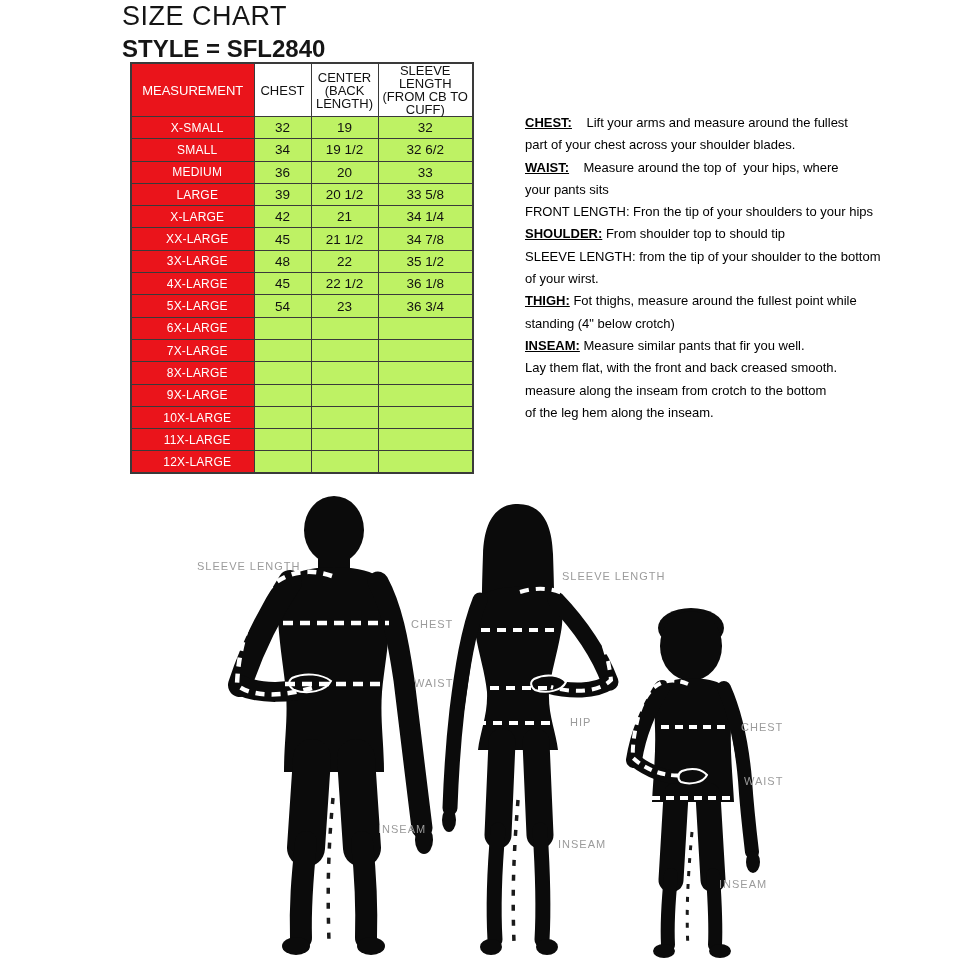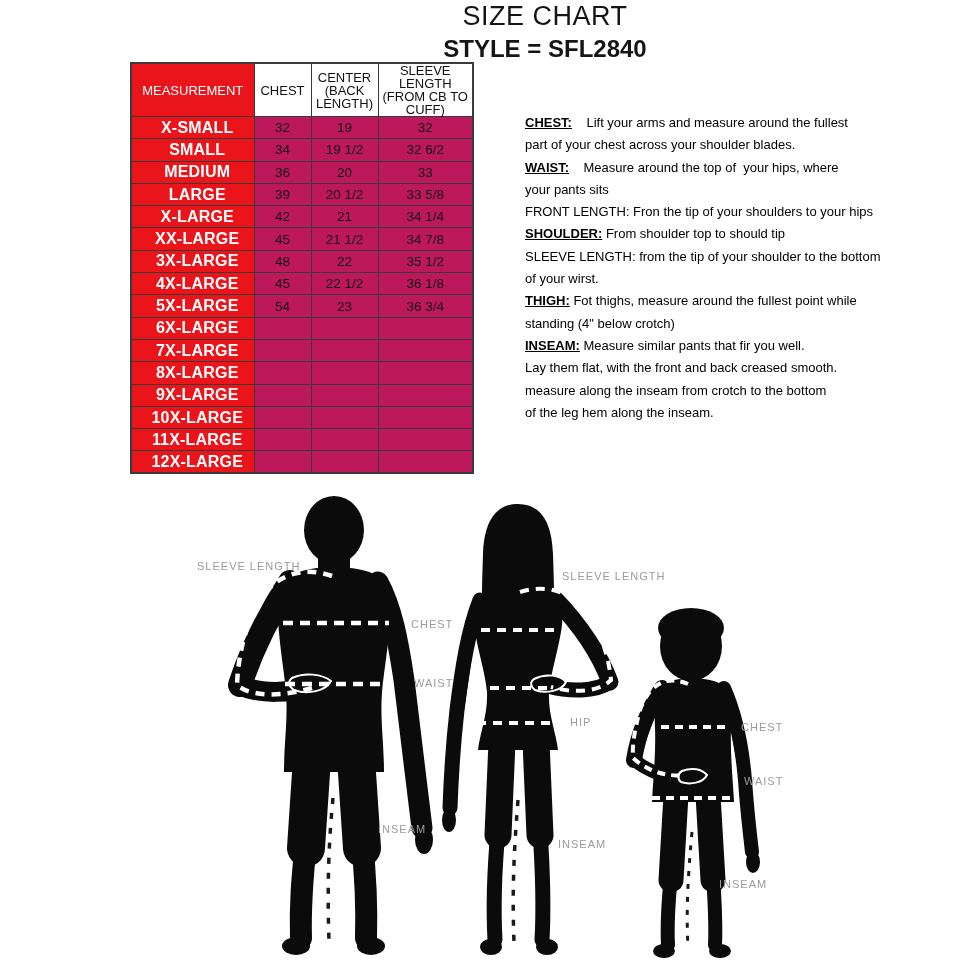--- a/index.html
+++ b/index.html
@@ -1,34 +1,34 @@
 <!DOCTYPE html>
 <html style="--red: #EA141B;"><head>
 <meta charset="utf-8">
 <style>
   * { margin:0; padding:0; box-sizing:border-box; }
   html,body { width:960px; height:960px; background:#ffffff; font-family:"Liberation Sans", sans-serif; position:relative; overflow:hidden; }
 
   
-  .title-wrap { position:absolute; left:130px; top:0; width:830px; text-align:center; color:#151515; }
+  .title-wrap { position:absolute; left:122px; top:0; width:830px; text-align:left; color:#151515; }
   .page-title { font-size:27px; font-weight:400; letter-spacing:0.5px; line-height:30px; margin-top:1px; }
   .page-subtitle { font-size:24px; font-weight:700; line-height:30px; margin-top:3px; }
 
   
   table.size-table { position:absolute; left:130px; top:62px; width:342px; border-collapse:collapse; table-layout:fixed; border:2px solid #3a3a3a; }
   table.size-table th, table.size-table td { border:1px solid #3a3a3a; text-align:center; vertical-align:middle; }
   th.col-measure { width:123px; }
   th.col-chest   { width:57px; }
   th.col-center  { width:67px; }
   th.col-sleeve  { width:95px; }
   thead th { height:48px; font-size:13px; font-weight:400; color:#111; white-space:pre-line; line-height:13px; background:#fff; }
   thead th.red, td.size-cell { background:var(--red); color:#ffffff; }
   tbody tr { height:22.3px; }
-  td.size-cell { font-size:16px; font-weight:700; letter-spacing:0.2px;padding-left:9px; }
-  td.val-cell { font-size:13.5px; color:#111; background:#be185d; }
+  td.size-cell { font-size:12px; font-weight:400; letter-spacing:0.2px;padding-left:9px; }
+  td.val-cell { font-size:13.5px; color:#111; background:#bef264; }
 
   
   .instructions { position:absolute; left:525px; top:112px; width:435px; font-size:13px; color:#000000; }
   .instructions p { line-height:22.3px; }
   .instructions .term { font-weight:700; text-decoration:underline; }
   .instructions .body { white-space:pre-wrap; }
 
   
   .figures-svg { position:absolute; left:0; top:480px; width:960px; height:480px; }
   .fig-label { position:absolute; font-size:11px; letter-spacing:1px; color:#9b9b9b; white-space:nowrap; }

